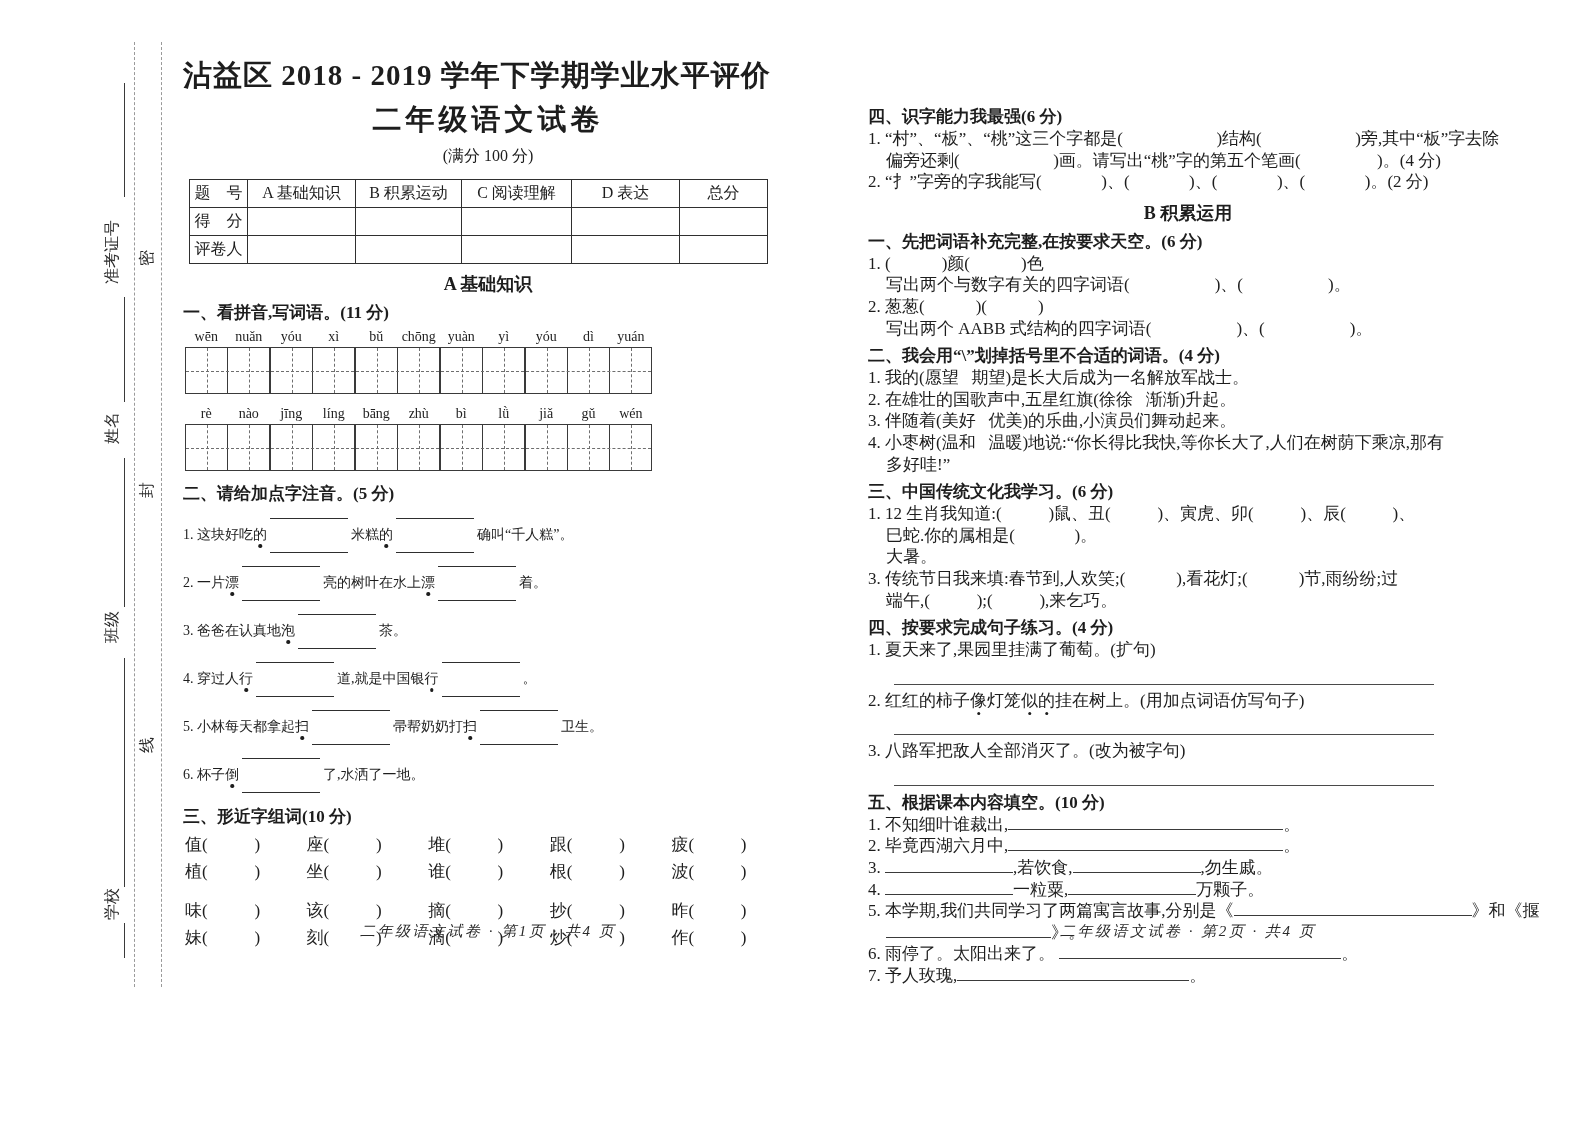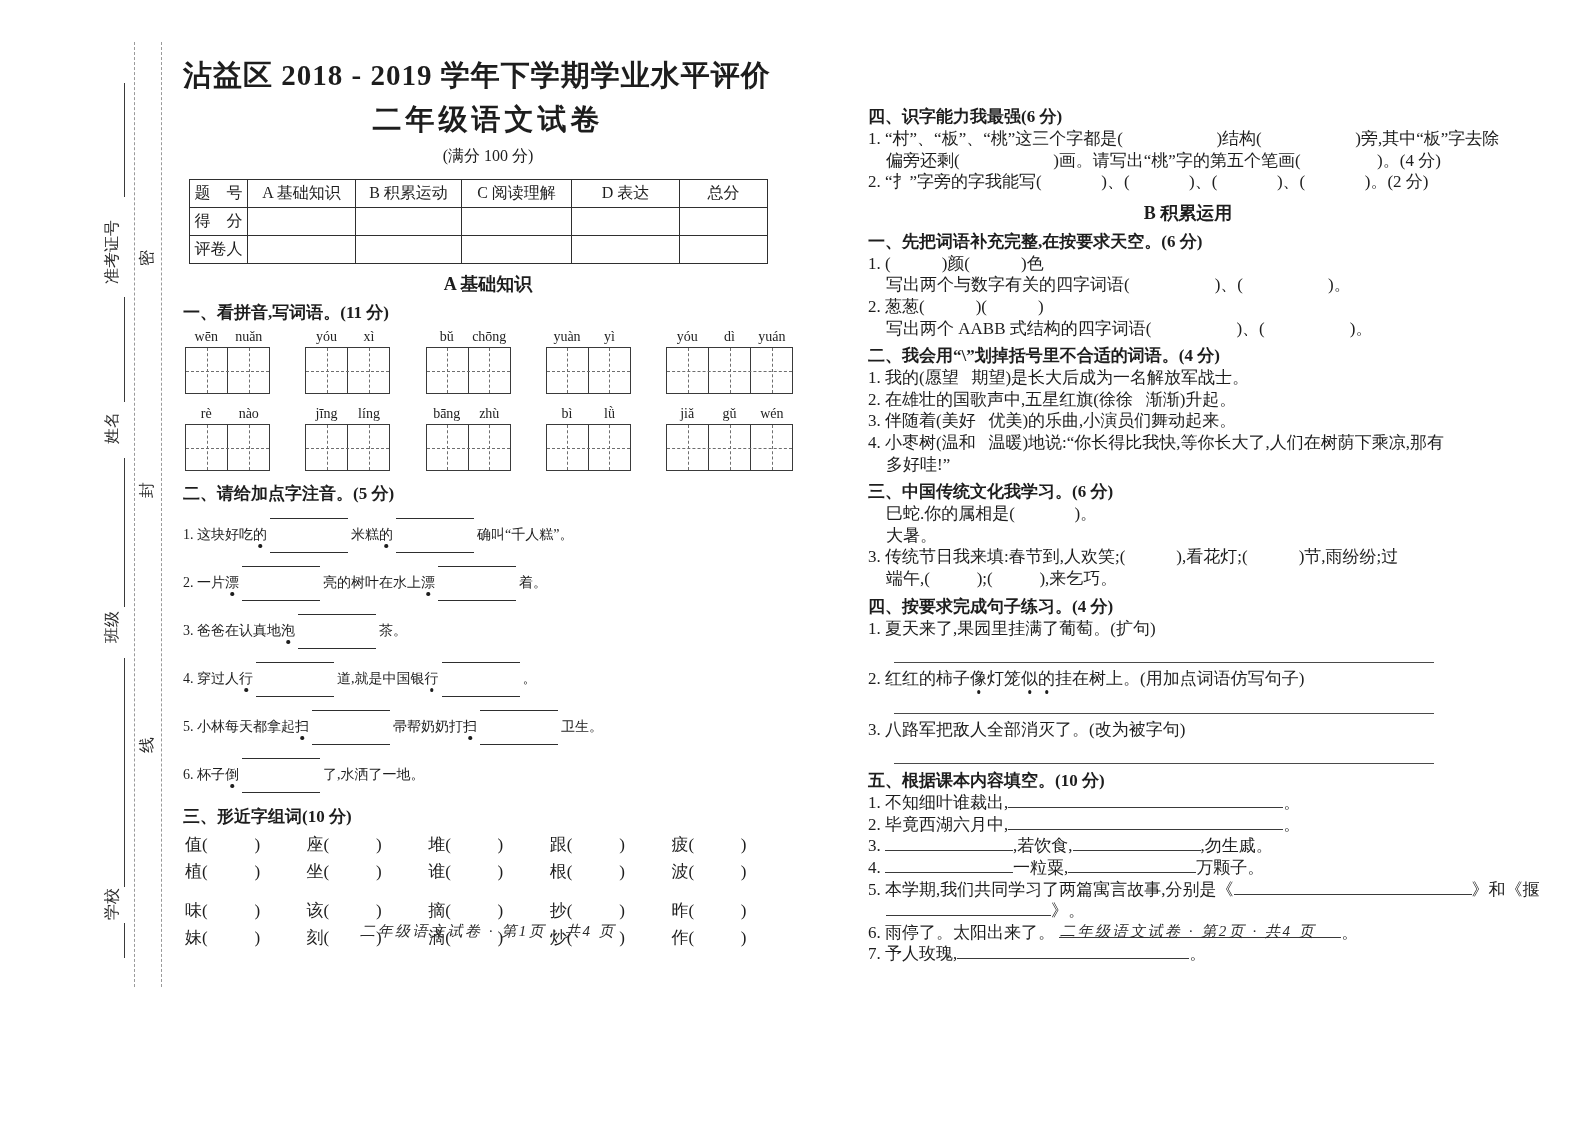--- a/index.html
+++ b/index.html
@@ -26,21 +26,21 @@
   table.score{border-collapse:collapse;margin:12px 15px 0 6px;table-layout:fixed;width:578px;}
   table.score td{
     border:1.6px solid #2f2f2f;height:27px;text-align:center;
     font-size:16px;padding:0 2px;white-space:pre;
   }
   .centerhead{font-size:18px;font-weight:bold;text-align:center;margin-top:8px;line-height:24px;}
   .heading{font-size:17px;font-weight:bold;line-height:22px;margin-top:6px;white-space:pre;}
   .p{font-size:17px;line-height:21.6px;white-space:pre;}
   .p.indent{padding-left:18px;}
   
-  .pyrow{display:flex;gap:17px;margin:5px 0 12px 2px;justify-content:space-between;}
+  .pyrow{display:flex;margin:5px 0 12px 2px;}
   .pysyl{display:flex;font-size:14px;margin-bottom:2px;color:#222;}
   .pysyl span{flex:1;text-align:center;white-space:nowrap;}
   .cells{display:flex;border:1.8px solid #3a3a3a;height:45px;position:relative;}
   .cells::after{content:"";position:absolute;left:0;right:0;top:50%;border-top:1.3px dashed #6e6e6e;}
   .cell{width:41px;position:relative;border-right:1.2px solid #3a3a3a;}
   .cell:last-child{border-right:none;}
   .cell::before{content:"";position:absolute;top:0;bottom:0;left:50%;border-left:1.3px dashed #6e6e6e;}
   
   .q2{margin:13px 0;font-size:14px;}
   .pyblank{
@@ -269,20 +269,21 @@
         <div class="p indent">写出两个与数字有关的四字词语(                    )、(                    )。</div>
         <div class="p">2. 葱葱(            )(            )</div>
         <div class="p indent">写出两个 AABB 式结构的四字词语(                    )、(                    )。</div>
         <div class="heading">二、我会用“\”划掉括号里不合适的词语。(4 分)</div>
         <div class="p">1. 我的(愿望   期望)是长大后成为一名解放军战士。</div>
         <div class="p">2. 在雄壮的国歌声中,五星红旗(徐徐   渐渐)升起。</div>
         <div class="p">3. 伴随着(美好   优美)的乐曲,小演员们舞动起来。</div>
         <div class="p">4. 小枣树(温和   温暖)地说:“你长得比我快,等你长大了,人们在树荫下乘凉,那有</div>
         <div class="p indent">多好哇!”</div>
         <div class="heading">三、中国传统文化我学习。(6 分)</div>
+        <div class="p">1. 12 生肖我知道:(           )鼠、丑(           )、寅虎、卯(           )、辰(           )、</div>
         <div class="p indent">巳蛇.你的属相是(              )。</div>
         <div class="p indent">大暑。</div>
         <div class="p">3. 传统节日我来填:春节到,人欢笑;(            ),看花灯;(            )节,雨纷纷;过</div>
         <div class="p indent">端午,(           );(           ),来乞巧。</div>
         <div class="heading">四、按要求完成句子练习。(4 分)</div>
         <div class="p">1. 夏天来了,果园里挂满了葡萄。(扩句)</div>
         <div class="rule"></div>
         <div class="p"><span>2. 红红的柿子</span><span class="dotchar">像</span><span>灯笼</span><span class="dotchar">似</span><span class="dotchar">的</span><span>挂在树上。(用加点词语仿写句子)</span></div>
         <div class="rule"></div>
         <div class="p">3. 八路军把敌人全部消灭了。(改为被字句)</div>

